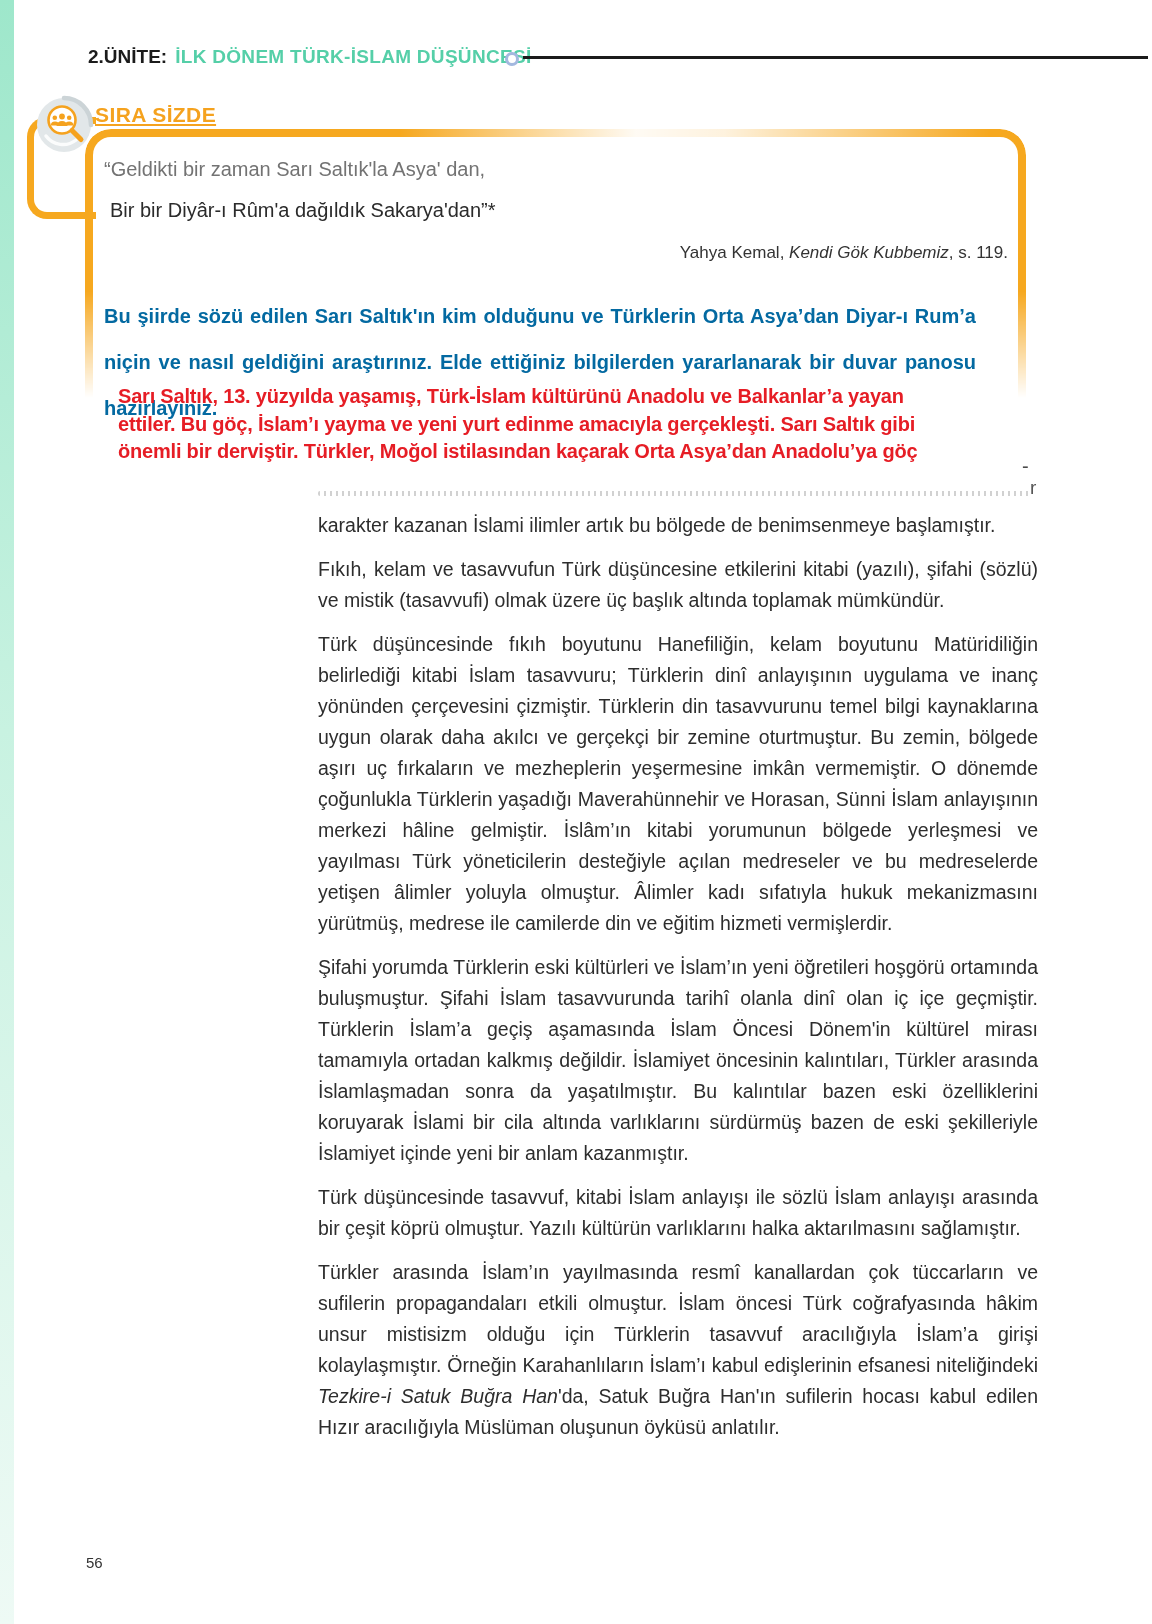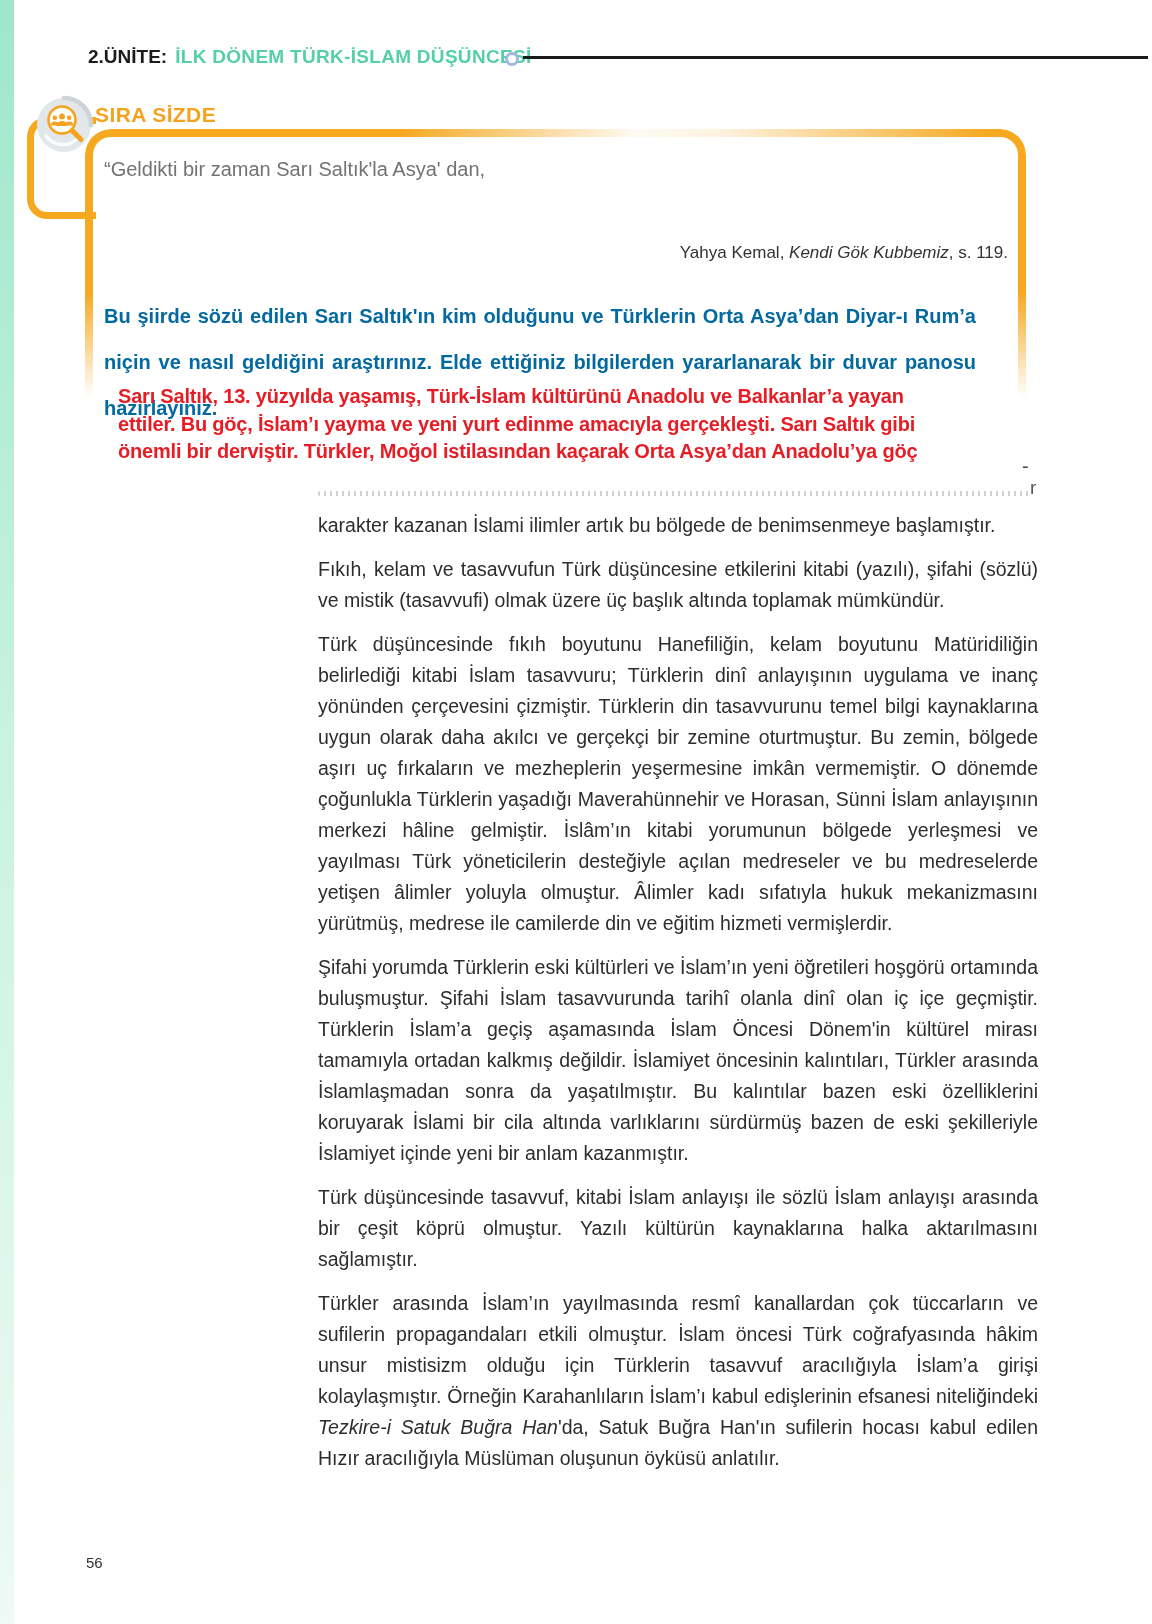--- a/index.html
+++ b/index.html
@@ -11,21 +11,21 @@
   .edge-bar{position:absolute;left:0;top:0;width:14px;height:1624px;
     background:linear-gradient(180deg,#9ee7cb 0%,#c8f2e1 45%,#eefaf5 100%);}
   
   .header{position:absolute;left:88px;top:46px;font-size:19px;font-weight:bold;white-space:nowrap;}
   .header .unit-label{color:#1b1b1b;margin-right:8px;text-align:center;}
   .header .unit-title{color:#55cfa8;letter-spacing:.3px;}
   .header-dot{position:absolute;left:505px;top:52px;width:8px;height:8px;border:3px solid #a3b8df;border-radius:50%;background:#fff;}
   .header-rule{position:absolute;left:523px;top:56px;width:625px;height:3px;background:#1b1b1b;}
   
   .ss-icon{position:absolute;left:34px;top:95px;width:60px;height:60px;z-index:4;}
-  .ss-title{position:absolute;left:95px;top:103px;font-size:21px;font-weight:bold;color:#f5a21e;letter-spacing:.4px;}
+  .ss-title{position:absolute;left:95px;top:103px;font-size:21px;font-weight:bold;color:#f5a21e;letter-spacing:.4px;text-decoration:underline;}
   
   .hook{position:absolute;left:27px;top:117px;width:62px;height:88px;
     border:7px solid #f6a81f;border-right:none;border-radius:20px 0 0 20px;z-index:2;}
   
   .activity-box{position:absolute;left:85px;top:129px;width:925px;height:272px;
     border:8px solid #f6a81f;border-bottom:none;border-radius:26px 26px 0 0;z-index:1;
     -webkit-mask-image:linear-gradient(to bottom,#000 0%,#000 58%,rgba(0,0,0,0) 96%);
     mask-image:linear-gradient(to bottom,#000 0%,#000 58%,rgba(0,0,0,0) 96%);}
   .topborder-fade{position:absolute;left:400px;top:129px;width:590px;height:9px;z-index:2;
     background:linear-gradient(90deg,rgba(255,255,255,0) 0%,rgba(255,255,255,.95) 40%,rgba(255,255,255,.85) 55%,rgba(255,255,255,0) 100%);}
@@ -80,20 +80,21 @@
     <path d="M 31 30.5 a 4.2 4 0 0 1 8.4 0 z" fill="#f5a21e"></path>
   </svg>
 
   <div class="ss-title">SIRA SİZDE</div>
 
   <div class="hook"></div>
   <div class="activity-box"></div>
   <div class="topborder-fade"></div>
 
   <div class="poem-line1">“Geldikti bir zaman Sarı Saltık'la Asya' dan,</div>
+  <div class="poem-line2">Bir bir Diyâr-ı Rûm'a dağıldık Sakarya'dan”*</div>
 
   <div class="attribution">
     <span>Yahya Kemal, </span><span class="it">Kendi Gök Kubbemiz</span><span>, s. 119.</span>
   </div>
 
   <div class="task">Bu şiirde sözü edilen Sarı Saltık'ın kim olduğunu ve Türklerin Orta Asya’dan Diyar-ı Rum’a niçin ve nasıl geldiğini araştırınız. Elde ettiğiniz bilgilerden yararlanarak bir duvar panosu hazırlayınız.</div>
 
   <div class="answer" style="color:#e61d25;">
     <div>Sarı Saltık, 13. yüzyılda yaşamış, Türk-İslam kültürünü Anadolu ve Balkanlar’a yayan</div>
     <div>ettiler. Bu göç, İslam’ı yayma ve yeni yurt edinme amacıyla gerçekleşti. Sarı Saltık gibi</div>
@@ -102,19 +103,19 @@
 
   <div class="faint-strip"></div>
   <div class="remnant-hyphen">-</div>
   <div class="remnant-r">r</div>
 
   <div class="body-col">
     <p>karakter kazanan İslami ilimler artık bu bölgede de benimsenmeye başlamıştır.</p>
     <p>Fıkıh, kelam ve tasavvufun Türk düşüncesine etkilerini kitabi (yazılı), şifahi (sözlü) ve mistik (tasavvufi) olmak üzere üç başlık altında toplamak mümkündür.</p>
     <p>Türk düşüncesinde fıkıh boyutunu Hanefiliğin, kelam boyutunu Matüridiliğin belirlediği kitabi İslam tasavvuru; Türklerin dinî anlayışının uygulama ve inanç yönünden çerçevesini çizmiştir. Türklerin din tasavvurunu temel bilgi kaynaklarına uygun olarak daha akılcı ve gerçekçi bir zemine oturtmuştur. Bu zemin,  bölgede aşırı uç fırkaların ve mezheplerin yeşermesine imkân vermemiştir. O dönemde çoğunlukla Türklerin yaşadığı Maverahünnehir ve Horasan, Sünni İslam anlayışının merkezi hâline gelmiştir. İslâm’ın kitabi yorumunun bölgede yerleşmesi ve yayılması Türk yöneticilerin desteğiyle açılan medreseler ve bu medreselerde yetişen âlimler yoluyla olmuştur. Âlimler kadı sıfatıyla hukuk mekanizmasını yürütmüş, medrese ile camilerde din ve eğitim hizmeti vermişlerdir.</p>
     <p>Şifahi yorumda Türklerin eski kültürleri ve İslam’ın yeni öğretileri hoşgörü ortamında buluşmuştur. Şifahi İslam tasavvurunda tarihî olanla dinî olan iç içe geçmiştir. Türklerin İslam’a geçiş aşamasında İslam Öncesi Dönem'in kültürel mirası tamamıyla ortadan kalkmış değildir. İslamiyet öncesinin kalıntıları, Türkler arasında İslamlaşmadan sonra da yaşatılmıştır. Bu kalıntılar bazen eski özelliklerini koruyarak İslami bir cila altında varlıklarını sürdürmüş bazen de eski şekilleriyle İslamiyet içinde yeni bir anlam kazanmıştır.</p>
-    <p>Türk düşüncesinde tasavvuf, kitabi İslam anlayışı ile sözlü İslam anlayışı arasında bir çeşit köprü olmuştur. Yazılı kültürün kaynaklarına halka aktarılmasını sağlamıştır.</p>
+    <p>Türk düşüncesinde tasavvuf, kitabi İslam anlayışı ile sözlü İslam anlayışı arasında bir çeşit köprü olmuştur. Yazılı kültürün varlıklarını halka aktarılmasını sağlamıştır.</p>
     <p><span>Türkler arasında İslam’ın yayılmasında resmî kanallardan çok tüccarların ve sufilerin propagandaları etkili olmuştur. İslam öncesi Türk coğrafyasında hâkim unsur mistisizm olduğu için Türklerin tasavvuf aracılığıyla İslam’a girişi kolaylaşmıştır. Örneğin Karahanlıların İslam’ı kabul edişlerinin efsanesi niteliğindeki </span><span class="it">Tezkire-i Satuk Buğra Han</span><span>'da, Satuk Buğra Han'ın sufilerin hocası kabul edilen Hızır aracılığıyla Müslüman oluşunun öyküsü anlatılır.</span></p>
   </div>
 
   <div class="page-number">56</div>
 
 </div>
 
 </body></html>

